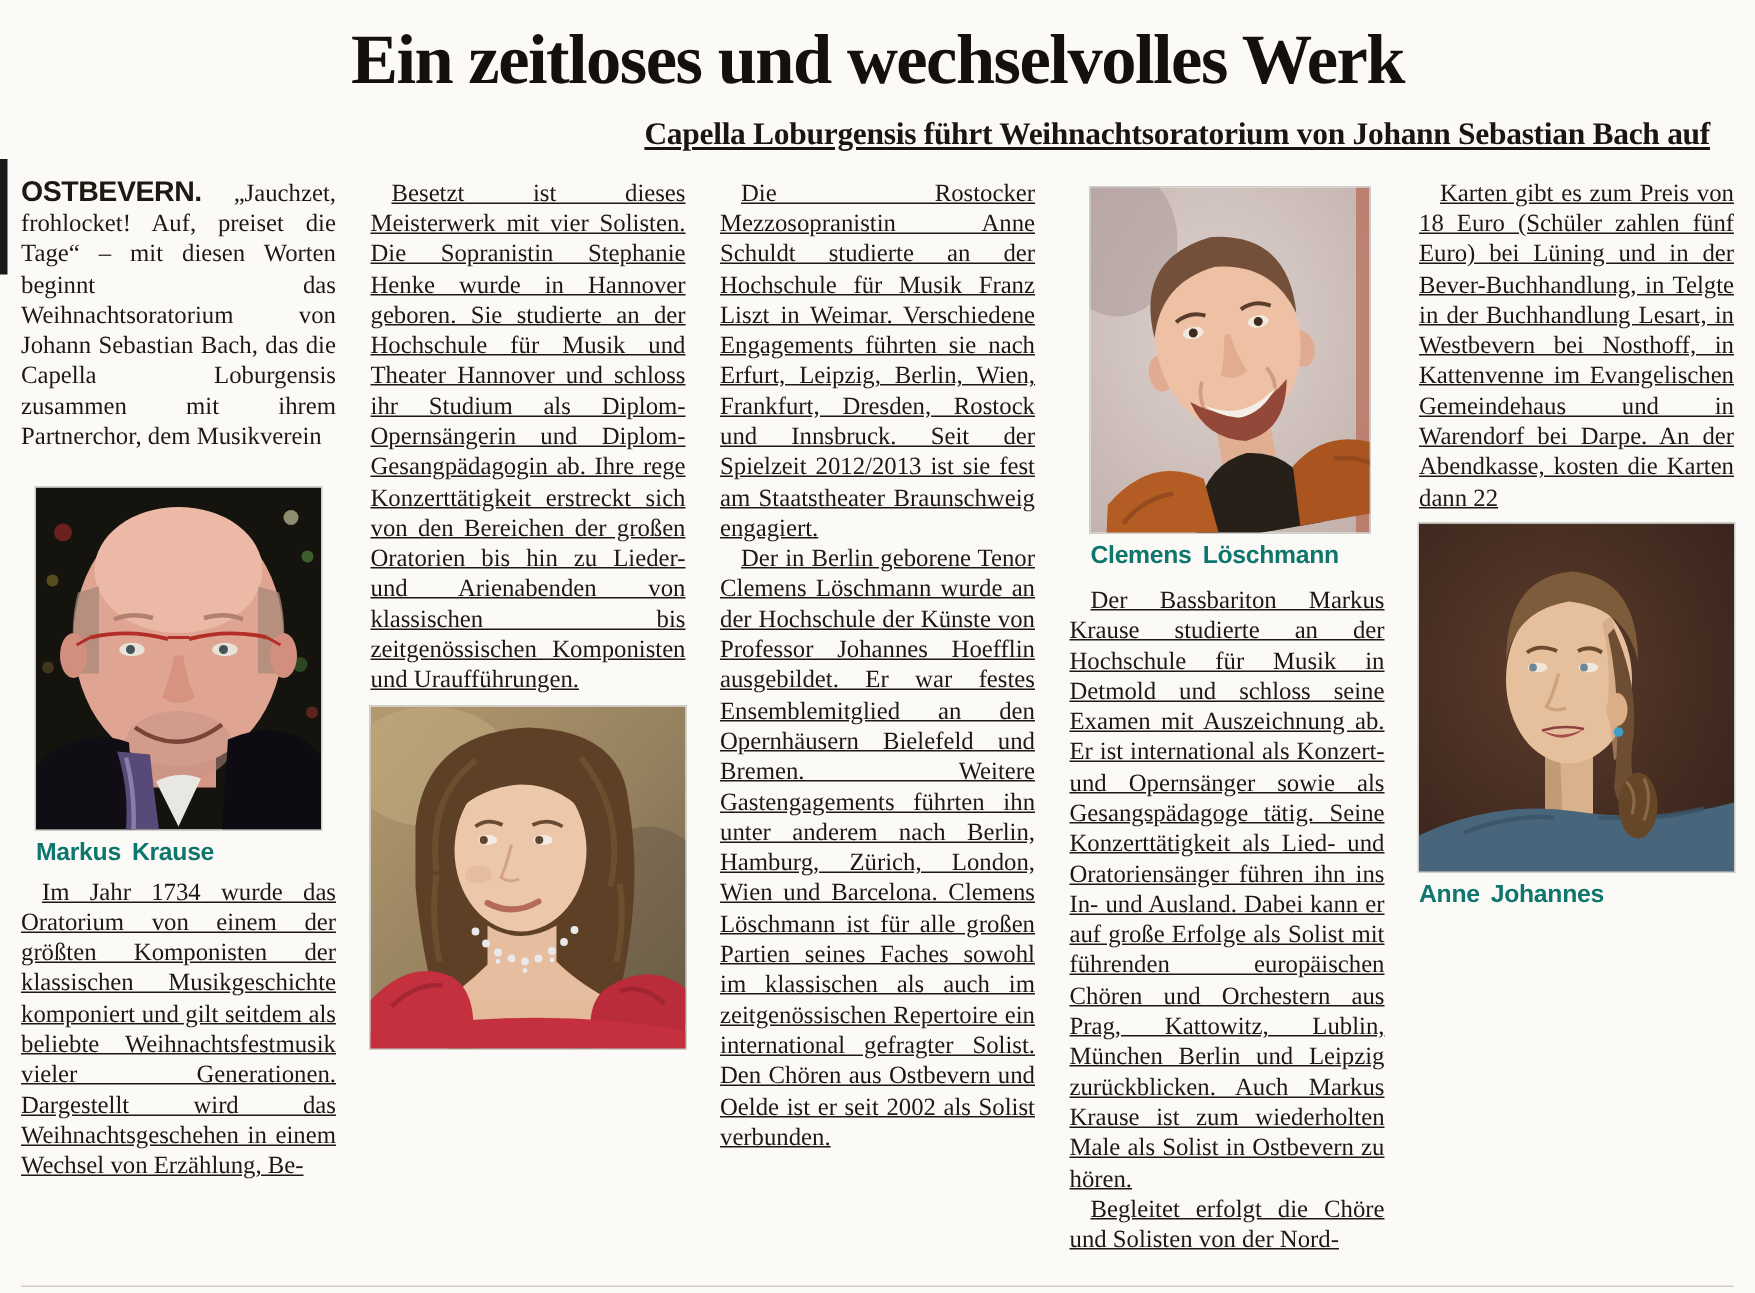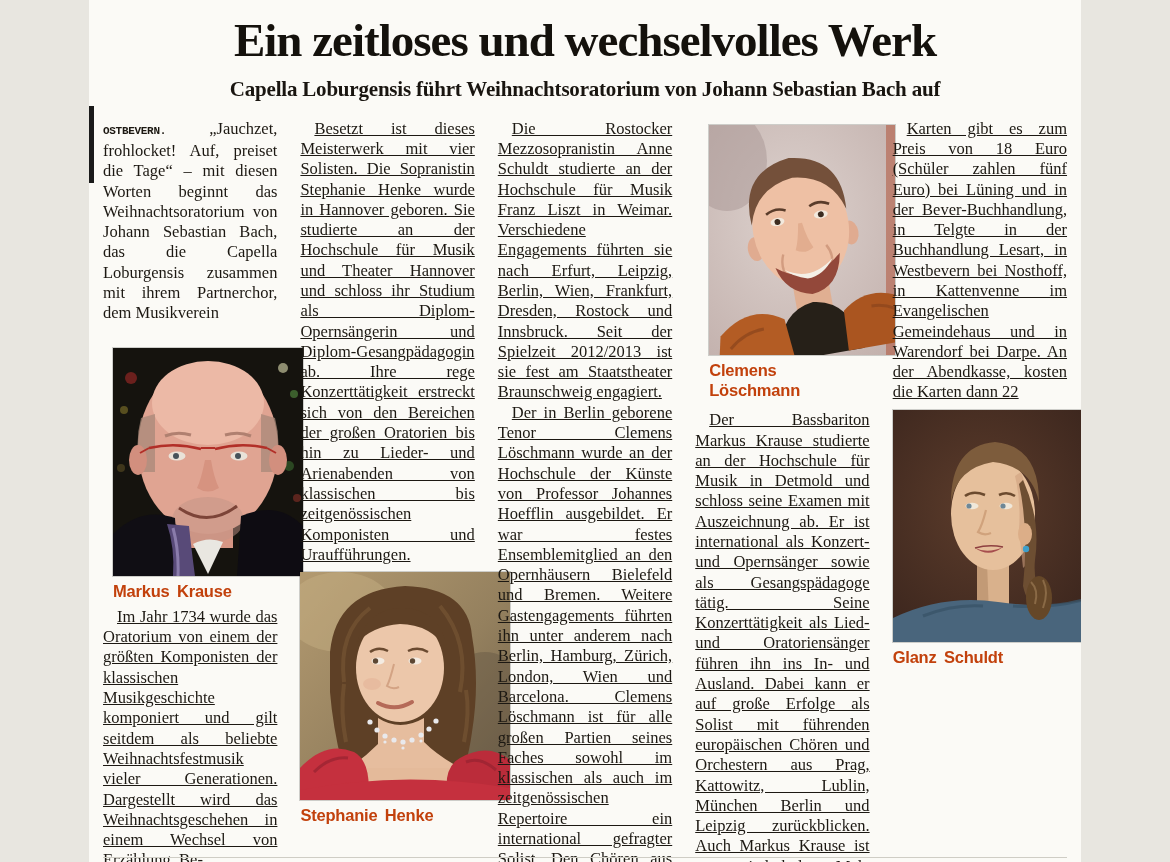--- a/index.html
+++ b/index.html
@@ -1,78 +1,79 @@
 <!DOCTYPE html>
 <html lang="de"><head>
 <meta charset="utf-8">
 <style>
   html,body{margin:0;padding:0;background:#e8e6e0;}
   .page{
     position:relative;
-    width:992px;height:862px;
+    width:1170px;height:862px;
     margin:0 auto;
     background:#fbfaf6;
     overflow:hidden;
     color:#1c1812;
     font-family:"Liberation Serif","DejaVu Serif",serif;
   }
   
   .headline{
     margin:14px 30px 0;
     text-align:center;
     font-size:47px;
     font-weight:bold;
     letter-spacing:-1px;
     line-height:1.12;
     color:#14110c;
   }
   .subhead{
     margin:10px 30px 0;
-    text-align:center;
+    text-align:right;
     font-size:21px;
     font-weight:bold;
     letter-spacing:-0.2px;
     color:#191510;
+    text-decoration:underline;
   }
   
   .cols{
     display:flex;
     gap:23px;
     padding:0 14px;
     margin-top:17px;
     align-items:flex-start;
   }
   .col{
     flex:1 1 0;
     min-width:0;
     font-size:16.5px;
     line-height:20.3px;
     text-align:justify;
   }
   .col p{margin:0;}
   .col p.indent{text-indent:14px;text-decoration:underline;}
   .lead{
-    font-family:Liberation Mono, monospace;
-    font-weight:bold;
-    font-size:11px;
+    font-family:Liberation Sans, sans-serif;
+    font-weight:bold;
+    font-size:19px;
     letter-spacing:-0.3px;
   }
   
   figure.photo{margin:7px 0 3px;}
   figure.photo svg{display:block;outline:1px solid rgba(0,0,0,.18);}
   figure.photo.inset{margin-left:10px;margin-top:24px;}
   figcaption.caption{
     font-family:"Liberation Sans","DejaVu Sans",sans-serif;
     font-weight:bold;
     font-size:16.5px;
     letter-spacing:-0.2px;
     word-spacing:3px;
     margin:5px 0 6px;
     text-align:left;
-    color:#c2410c;
+    color:#0f766e;
   }
   
   .scan-artifact{position:absolute;left:0;top:106px;width:5px;height:77px;background:#1a1a1a;}
   .bottom-rule{position:absolute;left:14px;right:14px;bottom:4px;height:1px;background:#cfcdc5;}
 </style>
 </head>
 <body>
 
 <div class="page">
 
@@ -171,21 +172,20 @@
               <circle cx="103" cy="170" r="2.6"></circle>
               <circle cx="112" cy="168" r="2.6"></circle>
               <circle cx="121" cy="163" r="2.6"></circle>
               <circle cx="129" cy="157" r="2.6"></circle>
               <circle cx="136" cy="149" r="2.6"></circle>
             <circle cx="85" cy="170" r="1.6"></circle>
               <circle cx="103" cy="176" r="1.6"></circle>
               <circle cx="121" cy="169" r="1.6"></circle>
           </g>
         </svg>
-        <figcaption class="caption">Stephanie Henke</figcaption>
       </figure>
     </div>
 
     <div class="col">
       <p class="indent">Die Rostocker Mezzosopranistin Anne Schuldt studierte an der Hochschule für Musik Franz Liszt in Weimar. Verschiedene Engagements führten sie nach Erfurt, Leipzig, Berlin, Wien, Frankfurt, Dresden, Rostock und Innsbruck. Seit der Spielzeit 2012/2013 ist sie fest am Staatstheater Braunschweig engagiert.</p>
       <p class="indent">Der in Berlin geborene Tenor Clemens Löschmann wurde an der Hochschule der Künste von Professor Johannes Hoefflin ausgebildet. Er war festes Ensemblemitglied an den Opernhäusern Bielefeld und Bremen. Weitere Gastengagements führten ihn unter anderem nach Berlin, Hamburg, Zürich, London, Wien und Barcelona. Clemens Löschmann ist für alle großen Partien seines Faches sowohl im klassischen als auch im zeitgenössischen Repertoire ein international gefragter Solist. Den Chören aus Ostbevern und Oelde ist er seit 2002 als Solist verbunden.</p>
     </div>
 
     <div class="col">
       <figure class="photo inset" style="margin-top:6px;margin-left:14px;">
@@ -255,21 +255,21 @@
           <path d="M72,86 Q80,80 92,85" stroke="#6b4a2e" stroke-width="2.6" fill="none"></path>
           <path d="M106,85 Q114,81 122,86" stroke="#6b4a2e" stroke-width="2.6" fill="none"></path>
           <ellipse cx="79" cy="96" rx="6.5" ry="3.2" fill="#f0e8da"></ellipse>
           <circle cx="76" cy="96" r="2.6" fill="#6e8796"></circle>
           <ellipse cx="113" cy="96" rx="6.5" ry="3.2" fill="#f0e8da"></ellipse>
           <circle cx="110" cy="96" r="2.6" fill="#6e8796"></circle>
           <path d="M93,100 Q89,116 85,122 Q91,126 98,123" stroke="#d0a27c" stroke-width="2.2" fill="none"></path>
           <path d="M82,138 Q95,144 110,137 Q96,148 82,138 Z" fill="#a64e4e"></path>
           <path d="M82,138 Q96,134 110,137" stroke="#8e4040" stroke-width="1.6" fill="none"></path>
         </svg>
-        <figcaption class="caption">Glanz Schuldt</figcaption>
+        <figcaption class="caption">Anne Johannes</figcaption>
       </figure>
 
     </div>
 
   </div>
 
   <div class="bottom-rule"></div>
 </div>
 
 </body></html>

